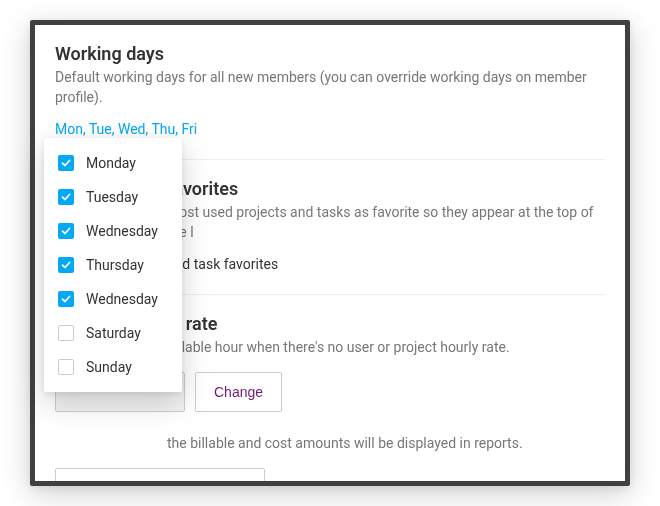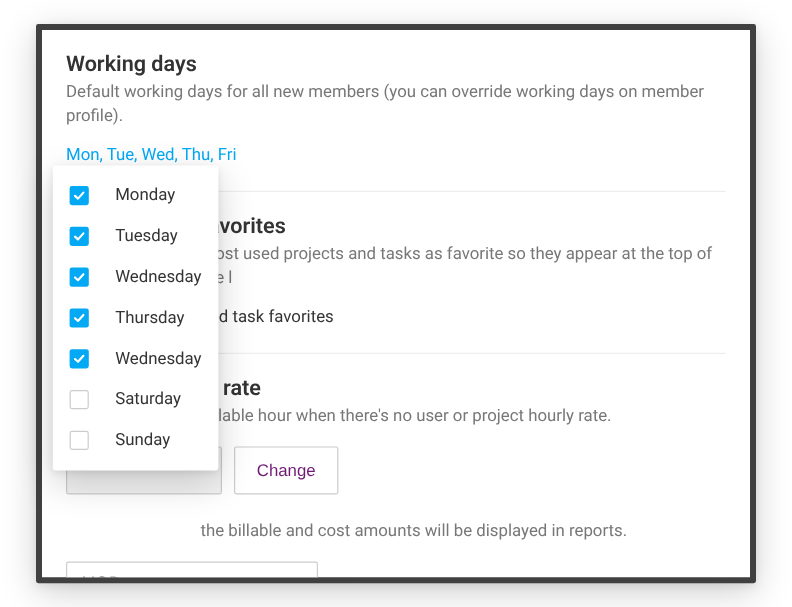--- a/index.html
+++ b/index.html
@@ -108,21 +108,21 @@
     width: 138px;
     background: #fff;
     border-radius: 2px;
     box-shadow: 0 10px 30px rgba(0,0,0,0.18), 0 2px 6px rgba(0,0,0,0.08);
     padding: 8px 0;
     z-index: 10;
   }
   .day-item {
     display: flex;
     align-items: center;
-    gap: 22px;
+    gap: 12px;
     padding: 9px 14px;
     font-size: 14px;
     color: #333;
     cursor: pointer;
   }
   .chk {
     width: 16px;
     height: 16px;
     border-radius: 2px;
     display: flex;

